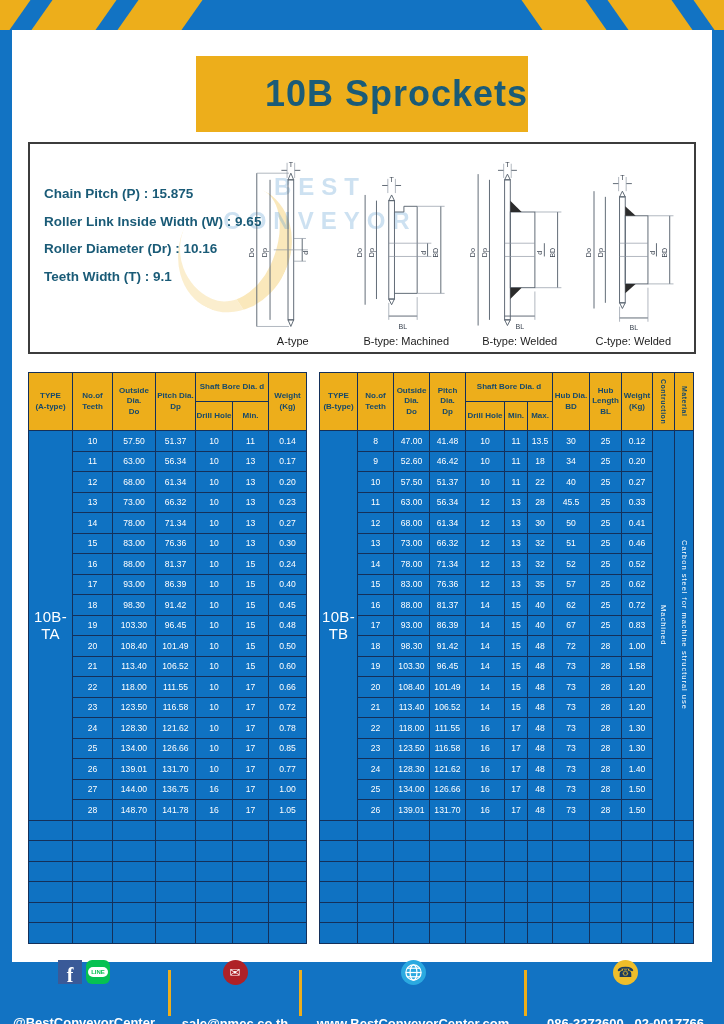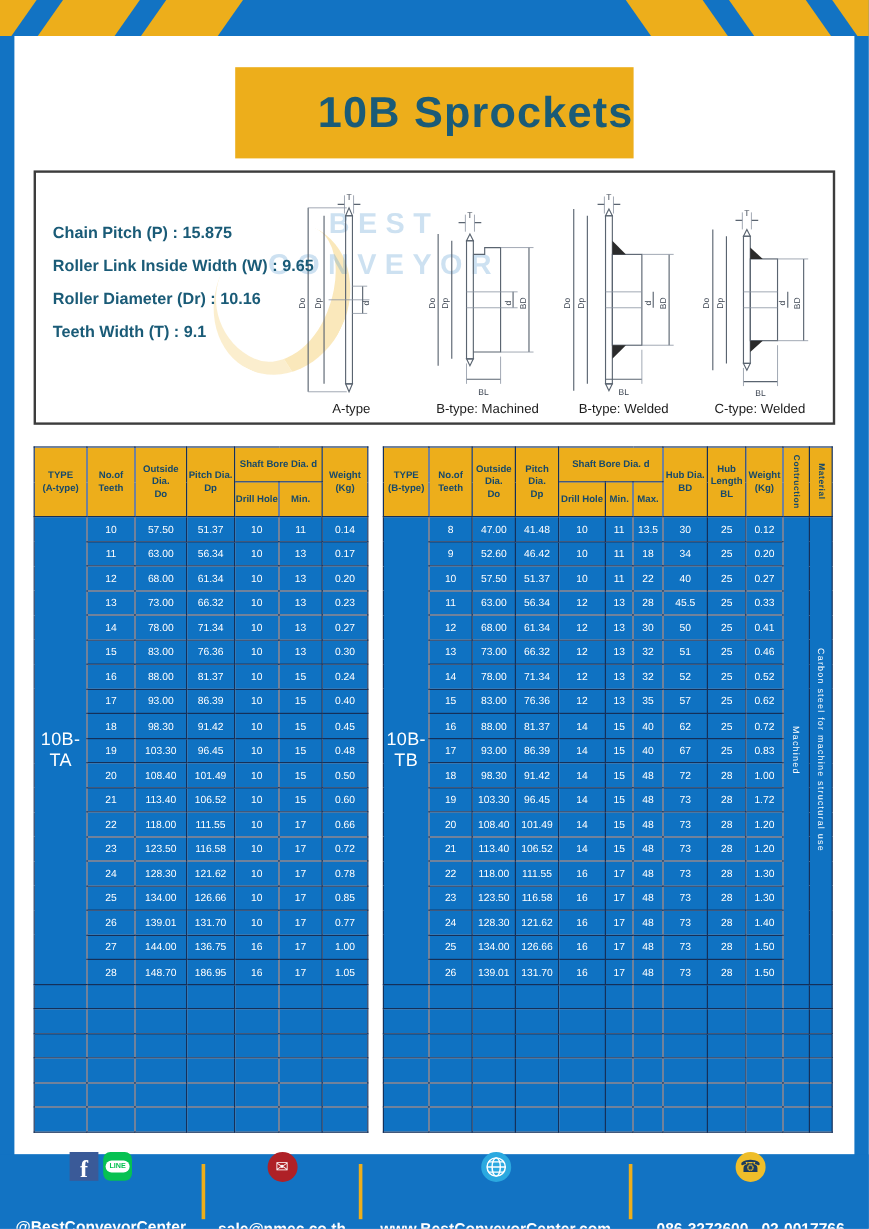--- a/index.html
+++ b/index.html
@@ -403,21 +403,21 @@
             <td>27</td>
             <td>144.00</td>
             <td>136.75</td>
             <td>16</td>
             <td>17</td>
             <td>1.00</td>
           </tr>
           <tr>
             <td>28</td>
             <td>148.70</td>
-            <td>186.95</td>
+            <td>141.78</td>
             <td>16</td>
             <td>17</td>
             <td>1.05</td>
           </tr>
           <tr class="empty-row">
             <td>&nbsp;</td>
             <td>&nbsp;</td>
             <td>&nbsp;</td>
             <td>&nbsp;</td>
             <td>&nbsp;</td>
@@ -642,21 +642,21 @@
           </tr>
           <tr>
             <td>19</td>
             <td>103.30</td>
             <td>96.45</td>
             <td>14</td>
             <td>15</td>
             <td>48</td>
             <td>73</td>
             <td>28</td>
-            <td>1.72</td>
+            <td>1.58</td>
           </tr>
           <tr>
             <td>20</td>
             <td>108.40</td>
             <td>101.49</td>
             <td>14</td>
             <td>15</td>
             <td>48</td>
             <td>73</td>
             <td>28</td>

